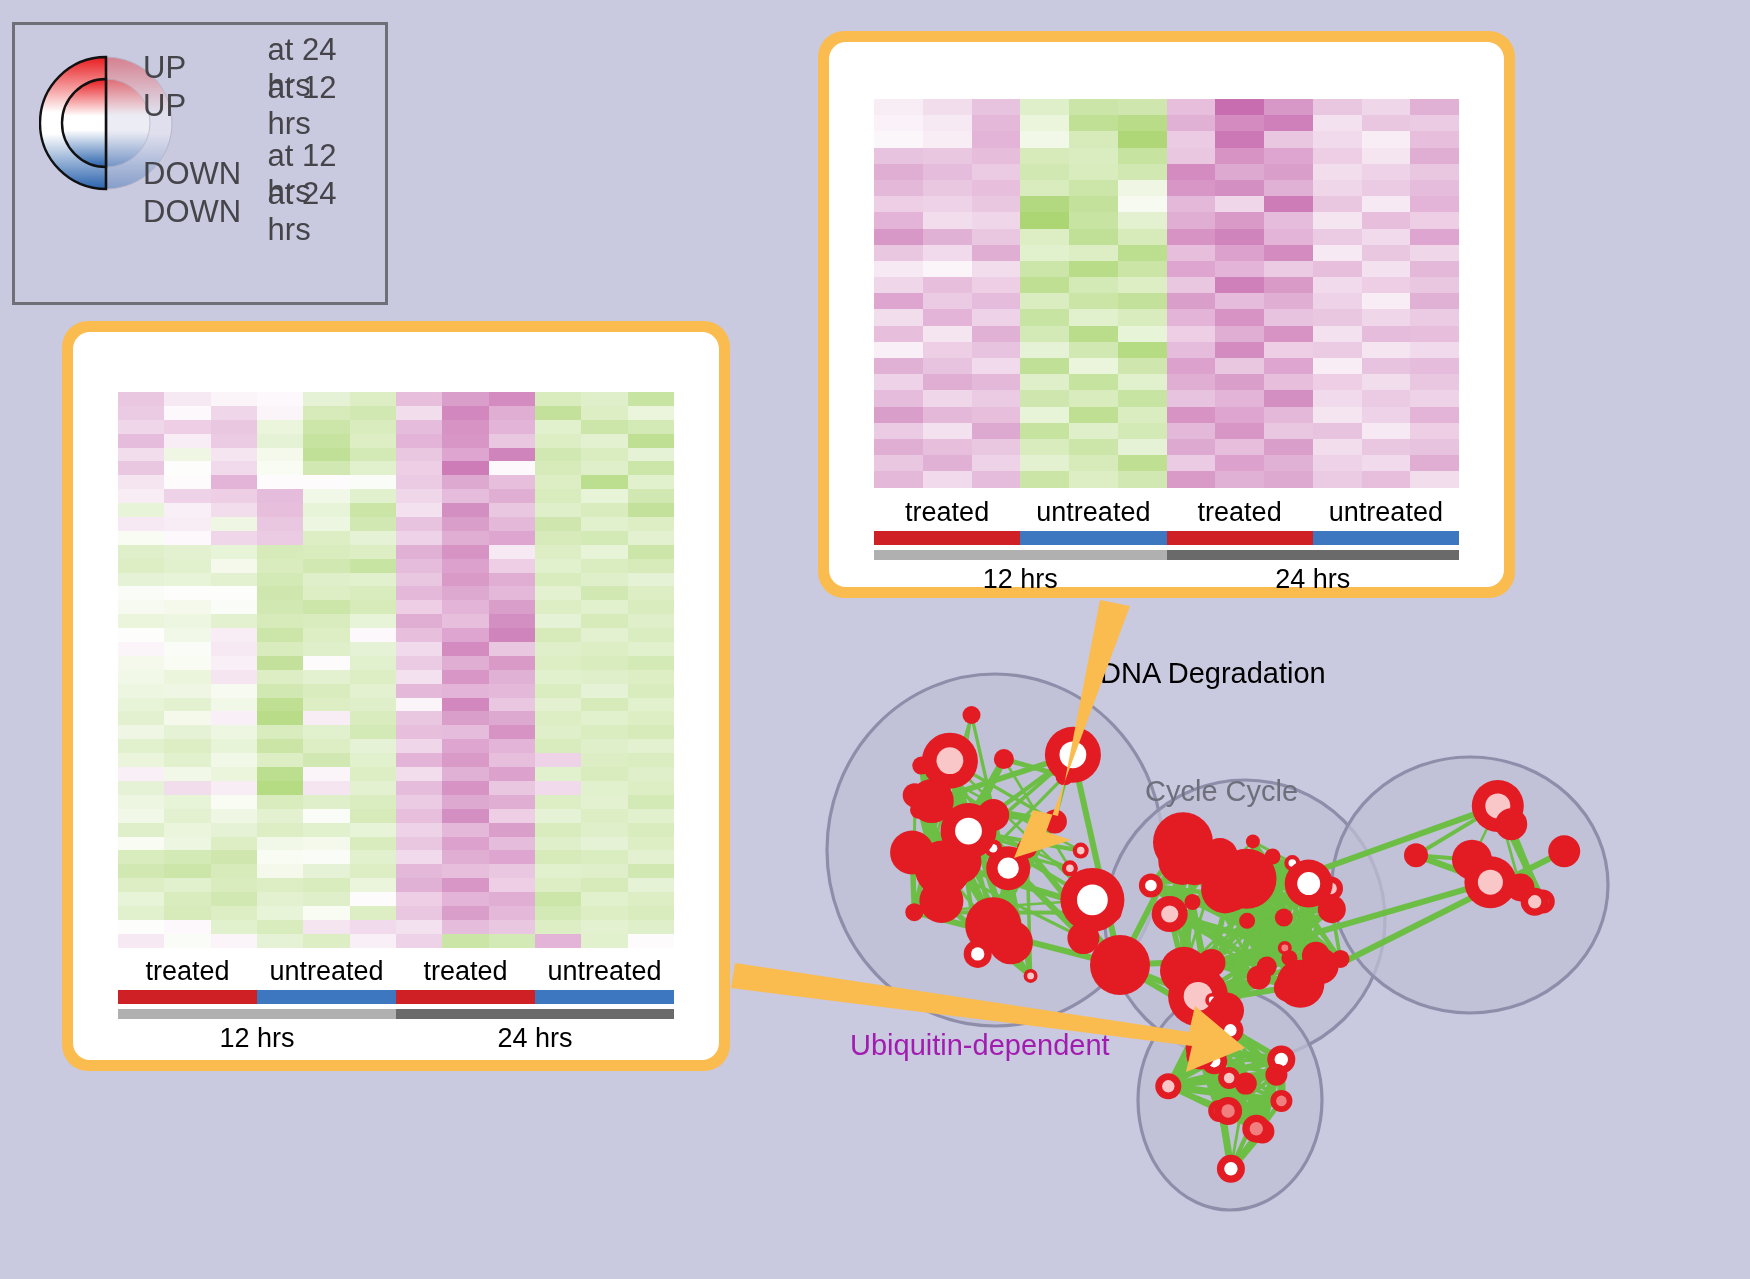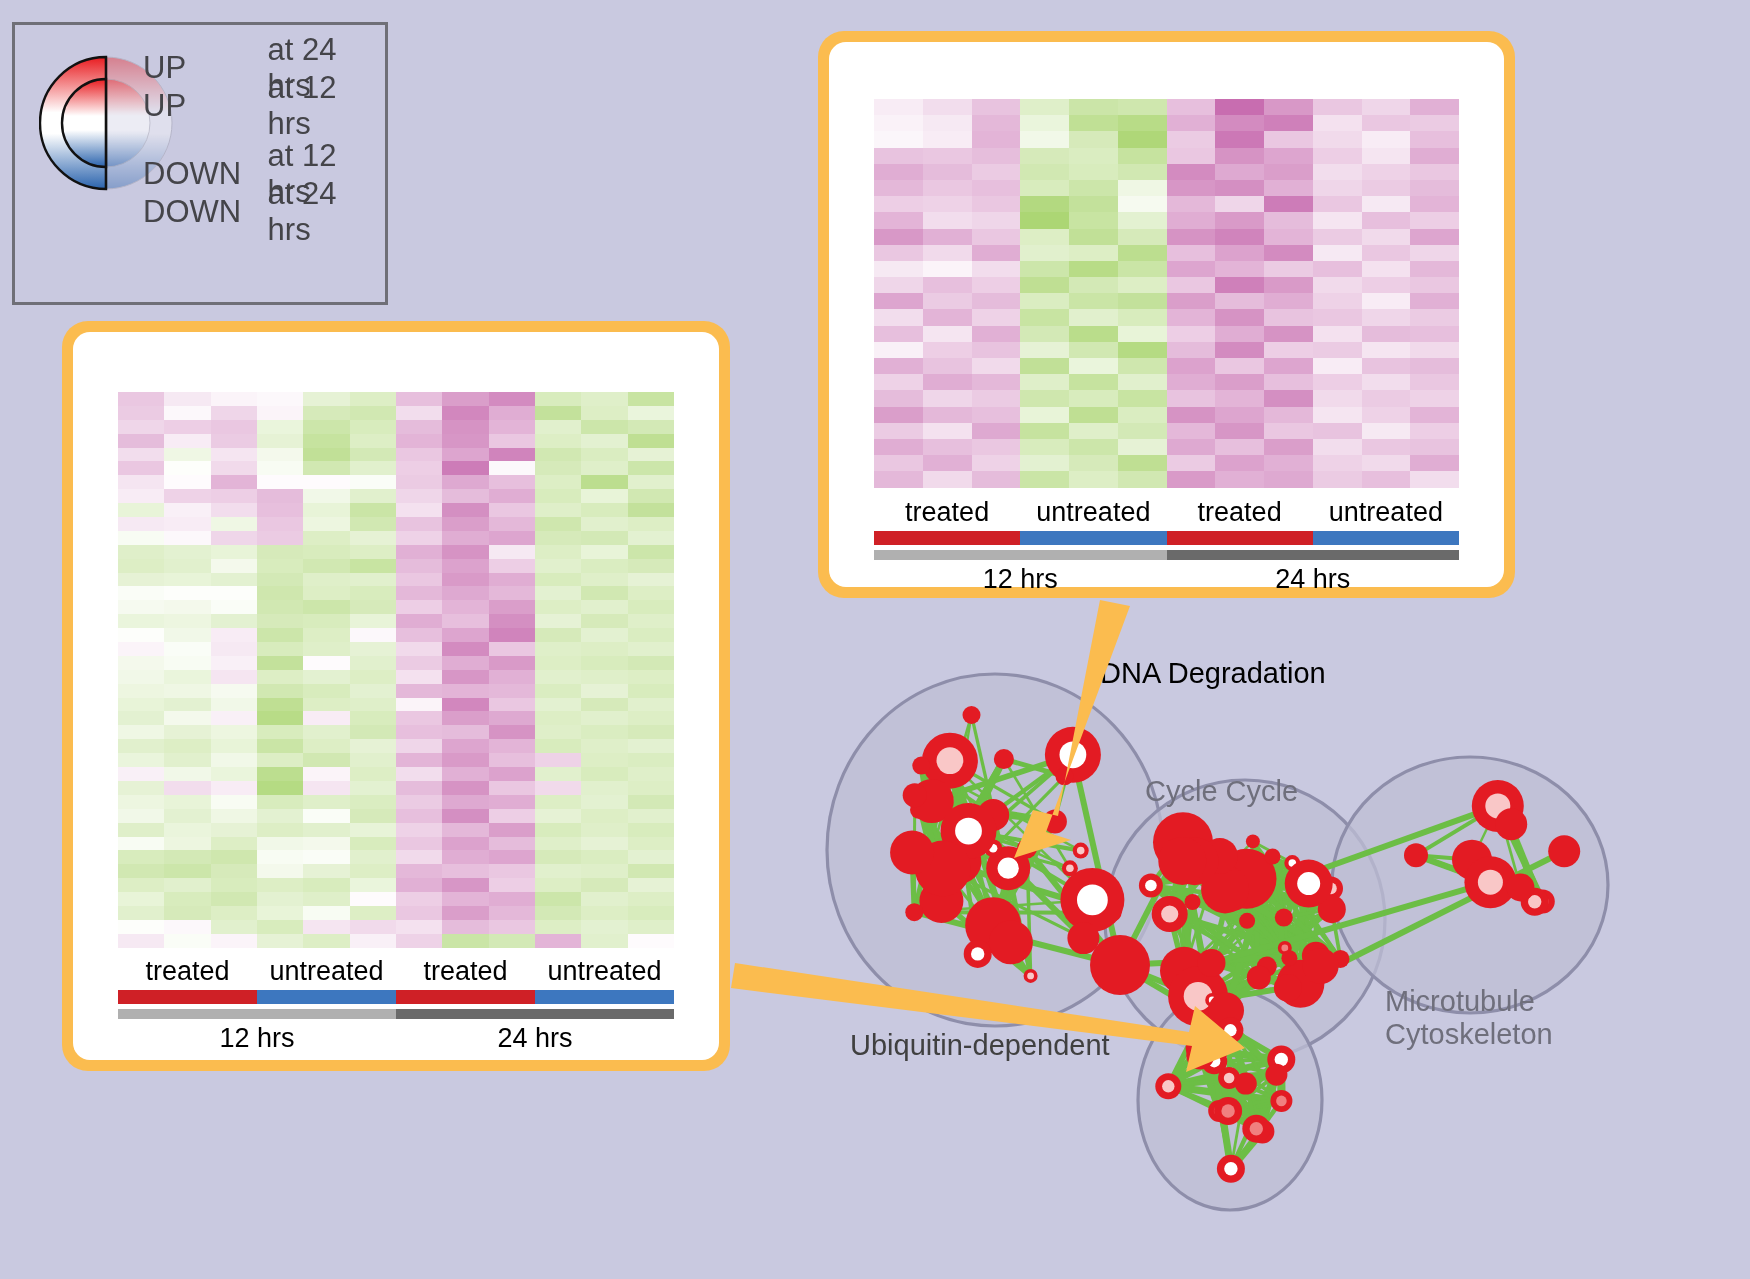--- a/index.html
+++ b/index.html
@@ -81,21 +81,21 @@
   .bar-dgray{background:#6a6a6a;}
   .hrs-row{display:grid;grid-template-columns:repeat(2,1fr);margin-top:4px;}
   .hrs-row span{font-size:27px;color:#000;text-align:center;}
 
   
   #network{position:absolute;left:790px;top:620px;width:960px;height:659px;}
   .net-label{position:absolute;font-family:"Liberation Sans",sans-serif;}
   #lbl-dna{left:310px;top:37px;font-size:29px;color:#000;}
   #lbl-cc{left:355px;top:155px;font-size:29px;color:#6f6f7c;}
   #lbl-mt{left:595px;top:365px;font-size:29px;color:#6f6f7c;line-height:1.15;}
-  #lbl-ub{left:60px;top:408px;font-size:29px;color:#404040;line-height:1.2;}
+  #lbl-ub{left:60px;top:408px;font-size:29px;color:#a21caf;line-height:1.2;}
 </style>
 </head>
 <body>
 
 <div class="stage">
 
   <div id="key-box">
     <svg id="key-circles" viewBox="0 0 135 160">
       <defs>
         <linearGradient id="gOuter" x1="0" y1="0" x2="0" y2="1">
@@ -1420,24 +1420,20 @@
         <circle cx="410.3" cy="435.6" r="6.7" fill="#f08080"></circle>
         <circle cx="466.3" cy="508.7" r="14" fill="#e31b23"></circle>
         <circle cx="466.3" cy="508.7" r="6.7" fill="#f08080"></circle>
         <circle cx="491.4" cy="480.9" r="11" fill="#e31b23"></circle>
         <circle cx="491.4" cy="480.9" r="5.3" fill="#f08080"></circle>
         <circle cx="330.0" cy="345.0" r="30" fill="#e31b23"></circle>
       </svg>
 
     <div class="net-label" id="lbl-dna">DNA Degradation</div>
     <div class="net-label" id="lbl-cc">Cycle Cycle</div>
-    <div class="net-label" id="lbl-mt">
-      <div>Microtubule</div>
-      <div>Cytoskeleton</div>
-    </div>
     <div class="net-label" id="lbl-ub">
       <div>Ubiquitin-dependent</div>
     </div>
   </div>
 
   <svg id="arrows" style="position:absolute;left:0;top:0;width:1750px;height:1279px;pointer-events:none" viewBox="0 0 1750 1279">
 
     <path d="M1100 600 L1058 816 L1033 810 L1014 858 L1071 840 L1046 832 L1130 606 Z" fill="#fbbc4f"></path>
 
     <path d="M735 963 L1189 1032 L1195 1006 L1245 1048 L1186 1072 L1192 1046 L731 988 Z" fill="#fbbc4f"></path>

